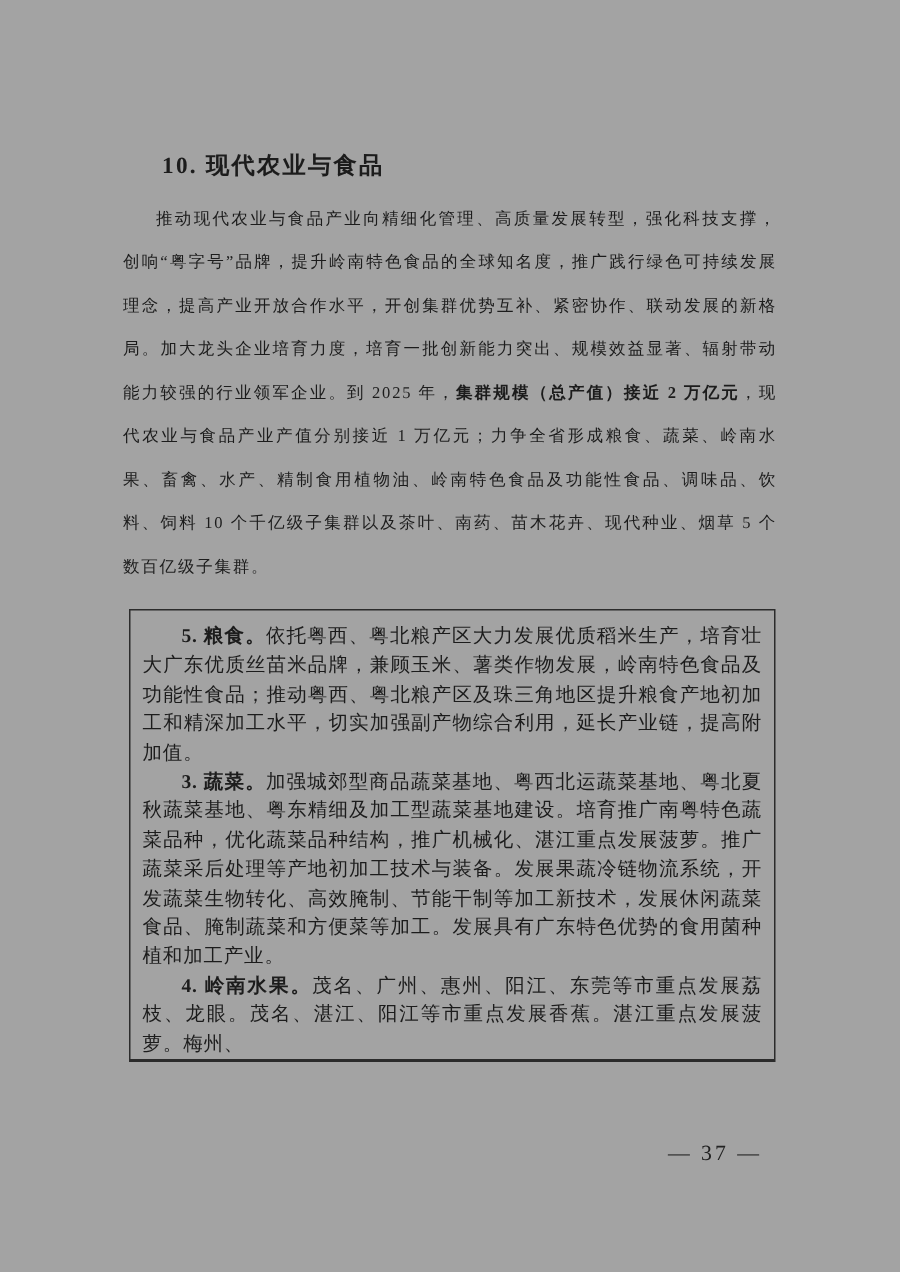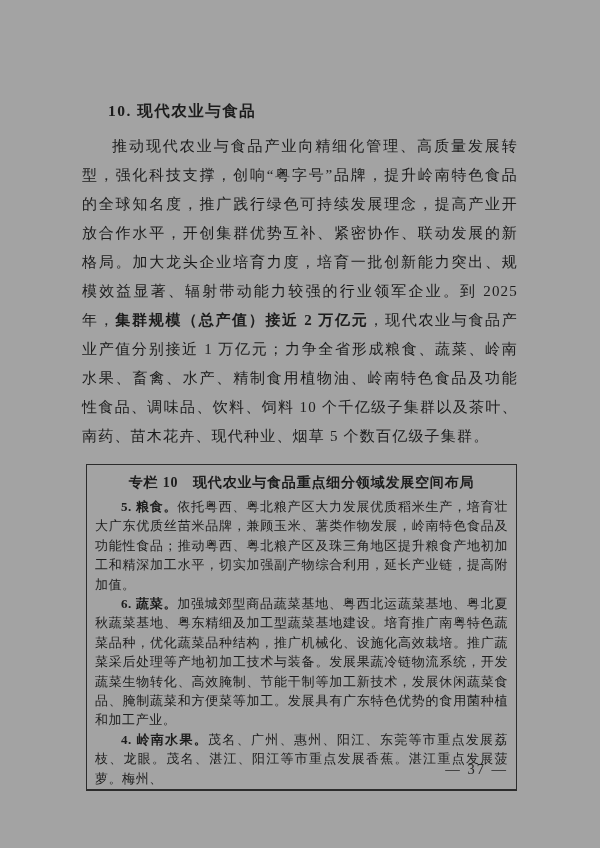--- a/index.html
+++ b/index.html
@@ -26,21 +26,21 @@
   .section-heading {
     margin: 0 0 10px 0;
     padding-left: 26px;            
     font-size: 15.5px;
     font-weight: bold;
     letter-spacing: 1.5px;
     line-height: 22px;
   }
   .body-para {
     margin: 0;
-    font-size: 15px;
+    font-size: 11px;
     line-height: 29px;
     letter-spacing: 1.2px;
     text-align: justify;
     text-justify: inter-character;
     text-indent: 2em;
   }
   .body-para b {
     font-weight: bold;
   }
   .panel {
@@ -84,25 +84,24 @@
 <body>
 
 <div class="page">
   <div class="content">
 
     <h3 class="section-heading">10. 现代农业与食品</h3>
 
     <p class="body-para"><span>推动现代农业与食品产业向精细化管理、高质量发展转型，强化科技支撑，创响“粤字号”品牌，提升岭南特色食品的全球知名度，推广践行绿色可持续发展理念，提高产业开放合作水平，开创集群优势互补、紧密协作、联动发展的新格局。加大龙头企业培育力度，培育一批创新能力突出、规模效益显著、辐射带动能力较强的行业领军企业。到 2025 年，</span><b>集群规模（总产值）接近 2 万亿元</b><span>，现代农业与食品产业产值分别接近 1 万亿元；力争全省形成粮食、蔬菜、岭南水果、畜禽、水产、精制食用植物油、岭南特色食品及功能性食品、调味品、饮料、饲料 10 个千亿级子集群以及茶叶、南药、苗木花卉、现代种业、烟草 5 个数百亿级子集群。</span></p>
 
     <div class="panel">
-      <div class="panel-title">专栏 10　现代农业与食品重点细分领域发展空间布局</div>
 
       <p class="panel-item"><b>5. 粮食。</b><span>依托粤西、粤北粮产区大力发展优质稻米生产，培育壮大广东优质丝苗米品牌，兼顾玉米、薯类作物发展，岭南特色食品及功能性食品；推动粤西、粤北粮产区及珠三角地区提升粮食产地初加工和精深加工水平，切实加强副产物综合利用，延长产业链，提高附加值。</span></p>
 
-      <p class="panel-item"><b>6. 蔬菜。</b><span>加强城郊型商品蔬菜基地、粤西北运蔬菜基地、粤北夏秋蔬菜基地、粤东精细及加工型蔬菜基地建设。培育推广南粤特色蔬菜品种，优化蔬菜品种结构，推广机械化、设施化高效栽培。推广蔬菜采后处理等产地初加工技术与装备。发展果蔬冷链物流系统，开发蔬菜生物转化、高效腌制、节能干制等加工新技术，发展休闲蔬菜食品、腌制蔬菜和方便菜等加工。发展具有广东特色优势的食用菌种植和加工产业。</span></p>
+      <p class="panel-item"><b>3. 蔬菜。</b><span>加强城郊型商品蔬菜基地、粤西北运蔬菜基地、粤北夏秋蔬菜基地、粤东精细及加工型蔬菜基地建设。培育推广南粤特色蔬菜品种，优化蔬菜品种结构，推广机械化、湛江重点发展菠萝。推广蔬菜采后处理等产地初加工技术与装备。发展果蔬冷链物流系统，开发蔬菜生物转化、高效腌制、节能干制等加工新技术，发展休闲蔬菜食品、腌制蔬菜和方便菜等加工。发展具有广东特色优势的食用菌种植和加工产业。</span></p>
 
       <p class="panel-item"><b>4. 岭南水果。</b><span>茂名、广州、惠州、阳江、东莞等市重点发展荔枝、龙眼。茂名、湛江、阳江等市重点发展香蕉。湛江重点发展菠萝。梅州、</span></p>
     </div>
 
   </div>
 
   <div class="page-number">— 37 —</div>
 </div>
 
 </body></html>

